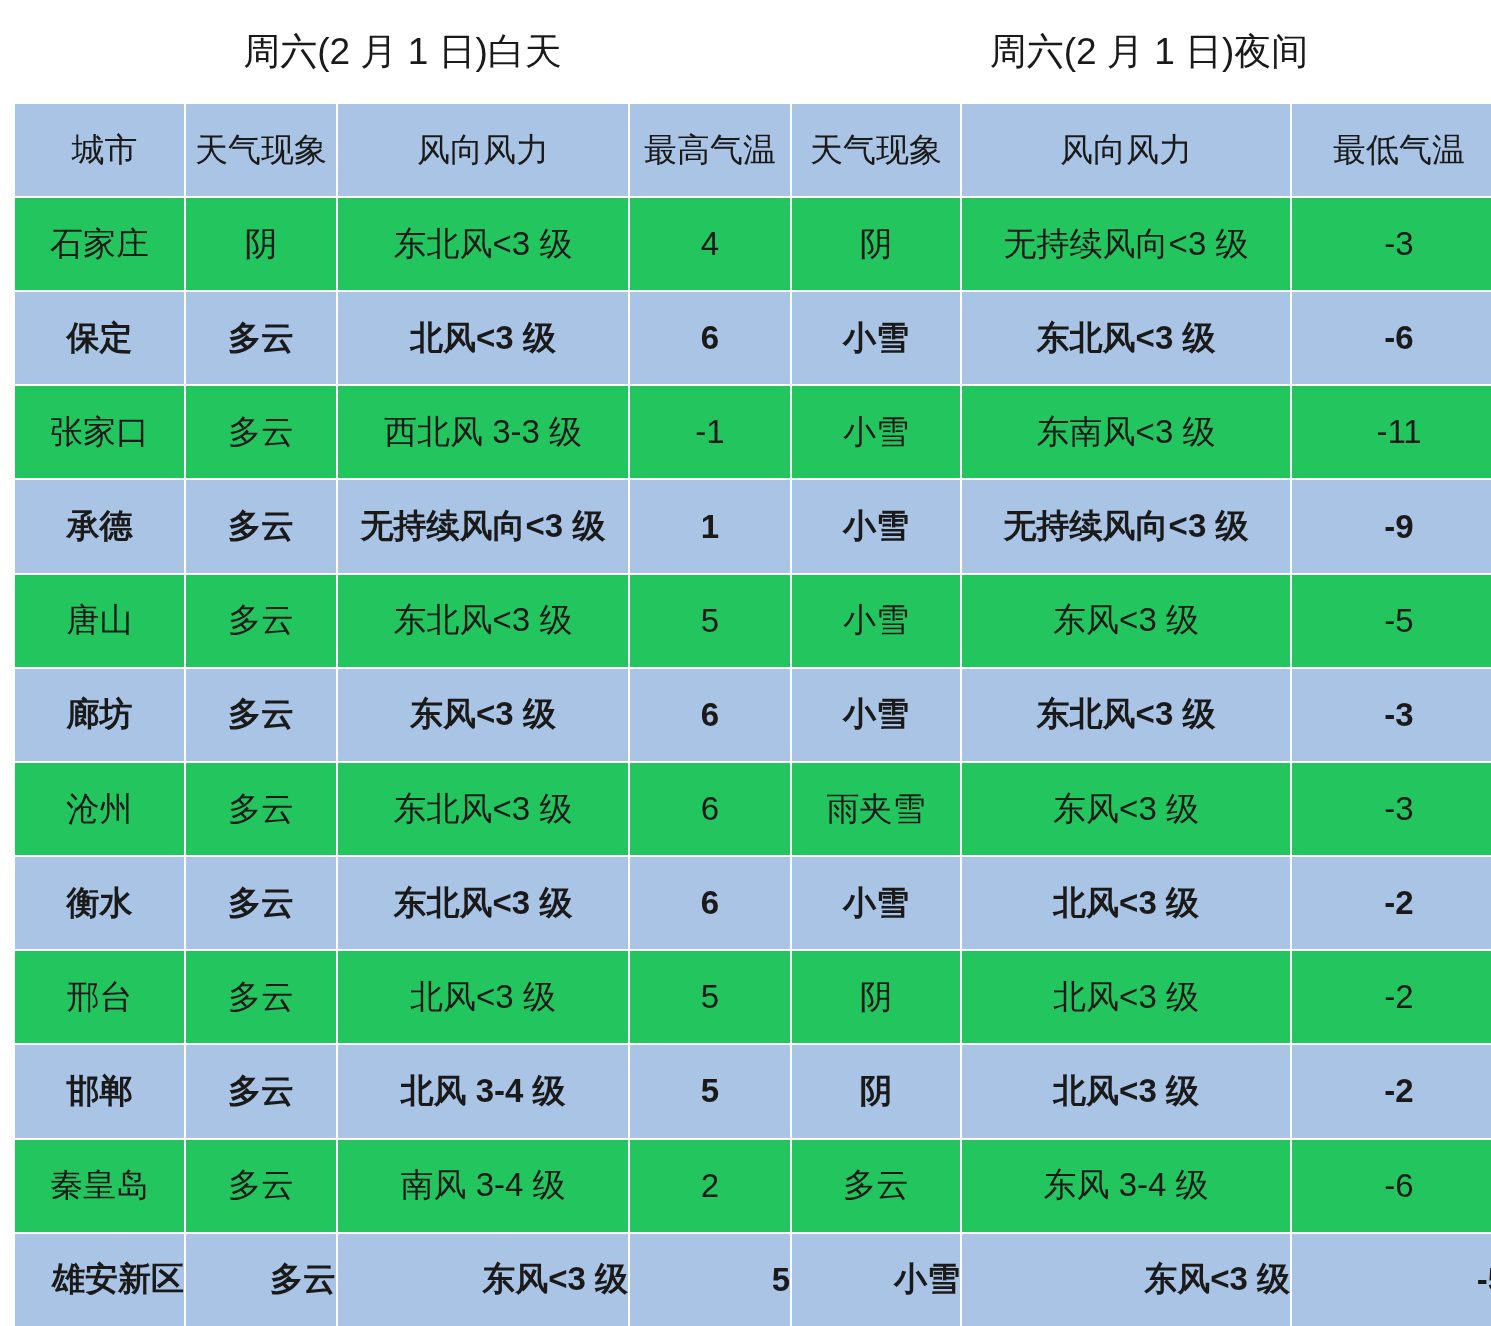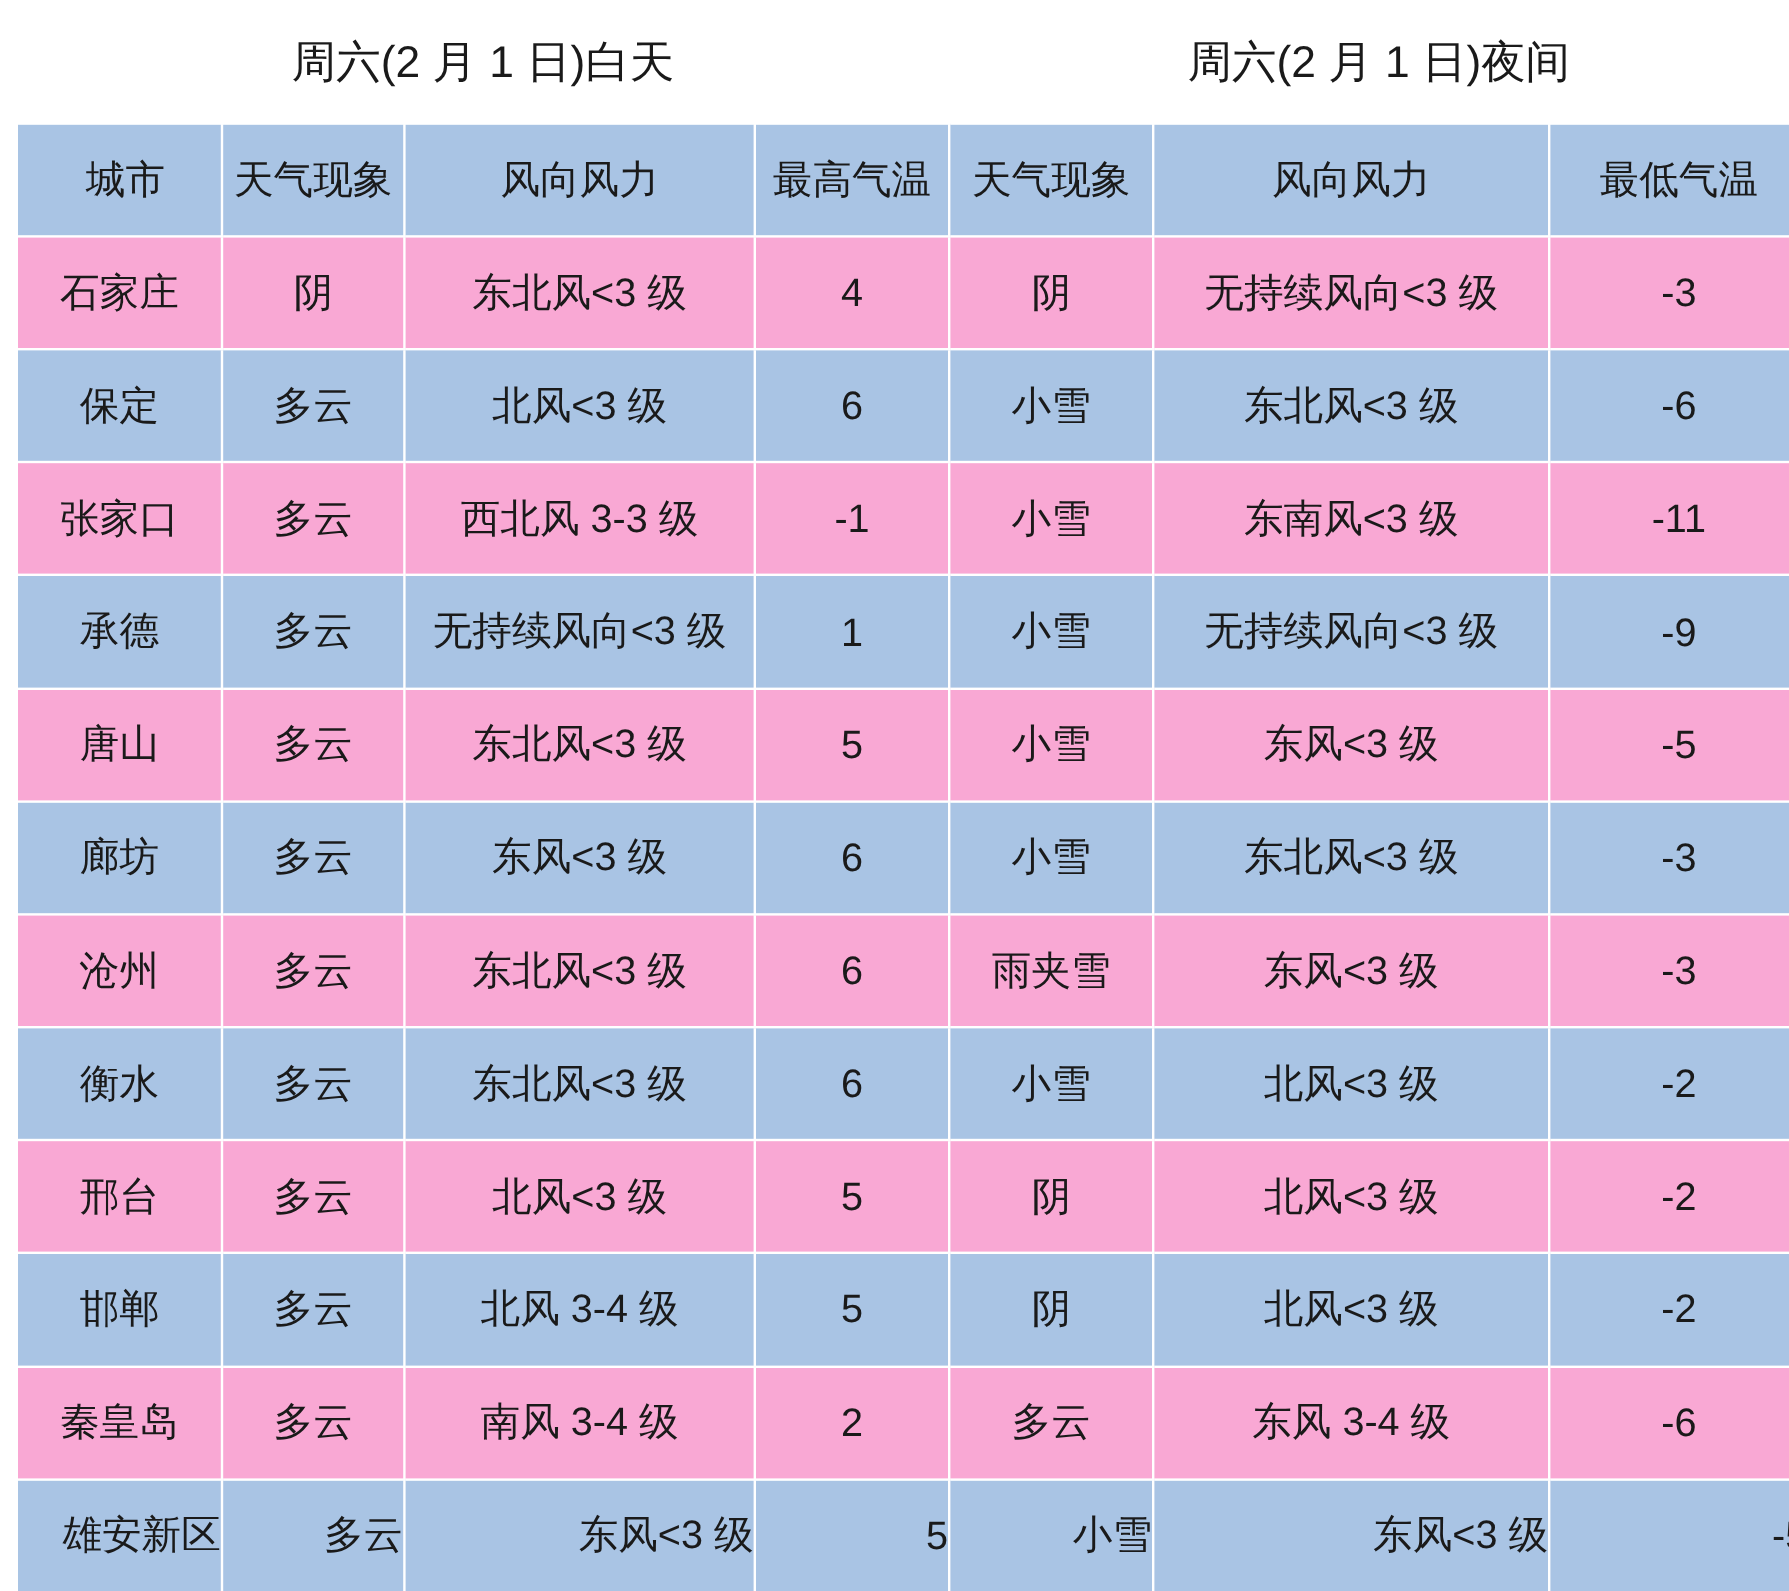--- a/index.html
+++ b/index.html
@@ -64,22 +64,22 @@
     background: #a9c4e4;
   }
   .head-row td.first { border-left: none; padding-left: 10px; }
   .head-row td.last  { border-right: none; }
 
   
   tbody tr td {
     height: 88px;
     font-size: 33px;
   }
-  tbody tr.odd td  { background: #a9c4e4; }
-  tbody tr.even td { background: #f9a8d4; }
+  tbody tr.odd td  { background: #a9c4e4; font-weight: bold; }
+  tbody tr.even td { background: #22c55e; }
   tbody tr td.first { border-left: none; }
   tbody tr td.last  { border-right: none; }
   tbody tr:last-child td { border-bottom: none; text-align: right; }
 
   .num { font-family: "Liberation Sans", sans-serif; }
 </style>
 </head>
 <body>
 
 <div class="sheet">

